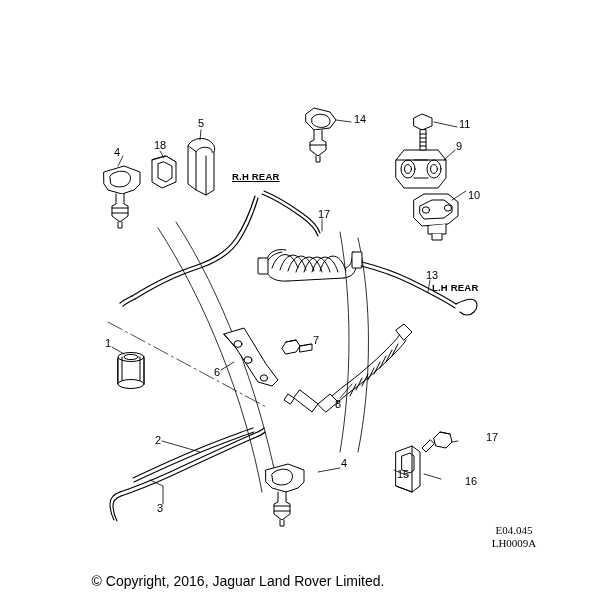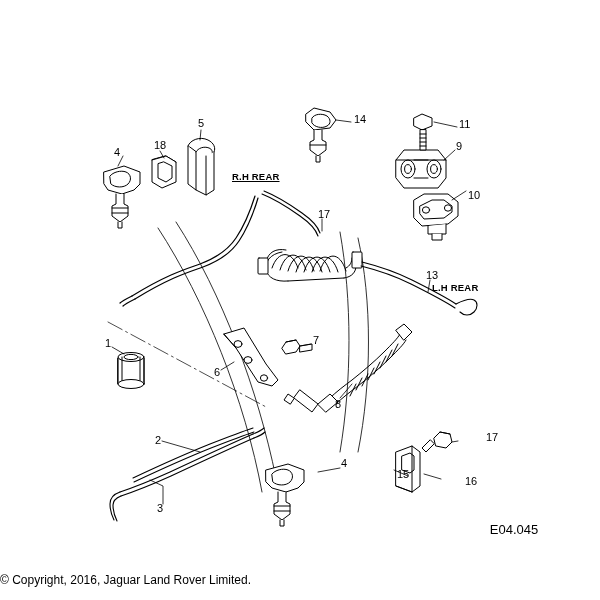--- a/index.html
+++ b/index.html
@@ -37,34 +37,35 @@
     font-weight: bold;
     color: #000000;
     white-space: nowrap;
     letter-spacing: 0.2px;
   }
   #copyright {
     position: absolute;
     left: 0;
     top: 573px;
     width: 476px;
+    text-align: center;
     font-family: "Liberation Sans", sans-serif;
-    font-size: 12px;
+    font-size: 14px;
     color: #000000;
   }
   .meta-block {
     position: absolute;
     right: 26px;
     top: 524px;
     width: 120px;
     text-align: center;
   }
   .meta-block .meta-row {
-    font-family: Liberation Sans, sans-serif;
-    font-size: 13px;
+    font-family: Liberation Serif, serif;
+    font-size: 11px;
     color: #000000;
     line-height: 12.5px;
   }
 </style>
 </head>
 <body>
 
 <div id="page">
 
   <svg id="diagram-svg" viewBox="0 0 600 600">
@@ -304,17 +305,18 @@
   <div class="callout-label" style="left:318px; top:209px;">17</div>
   <div class="callout-label" style="left:426px; top:270px;">13</div>
   <div class="callout-label" style="left:354px; top:114px;">14</div>
   <div class="callout-label" style="left:397px; top:469px;">15</div>
   <div class="callout-label" style="left:441px; top:476px;margin-left:24px;">16</div>
   <div class="callout-label" style="left:486px; top:432px;">17</div>
   <div class="callout-label" style="left:154px; top:140px;">18</div>
 
   <div class="meta-block">
     <div class="meta-row">E04.045</div>
+    <div class="meta-row">LH0009A</div>
   </div>
 
   <div id="copyright">© Copyright, 2016, Jaguar Land Rover Limited.</div>
 
 </div>
 
 </body></html>

